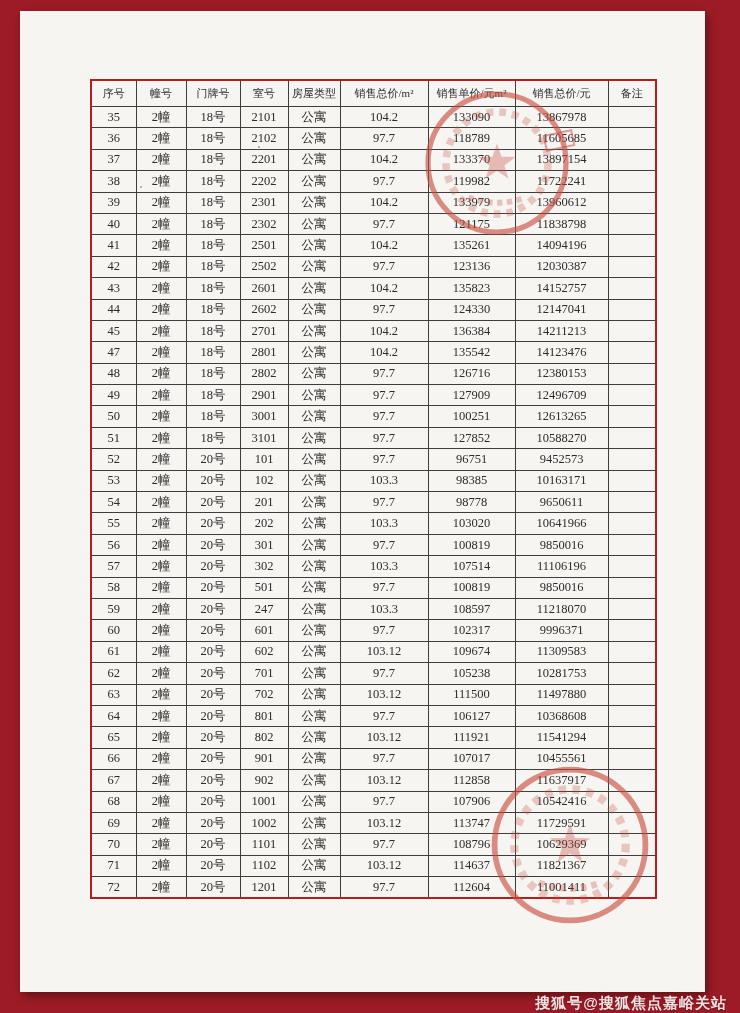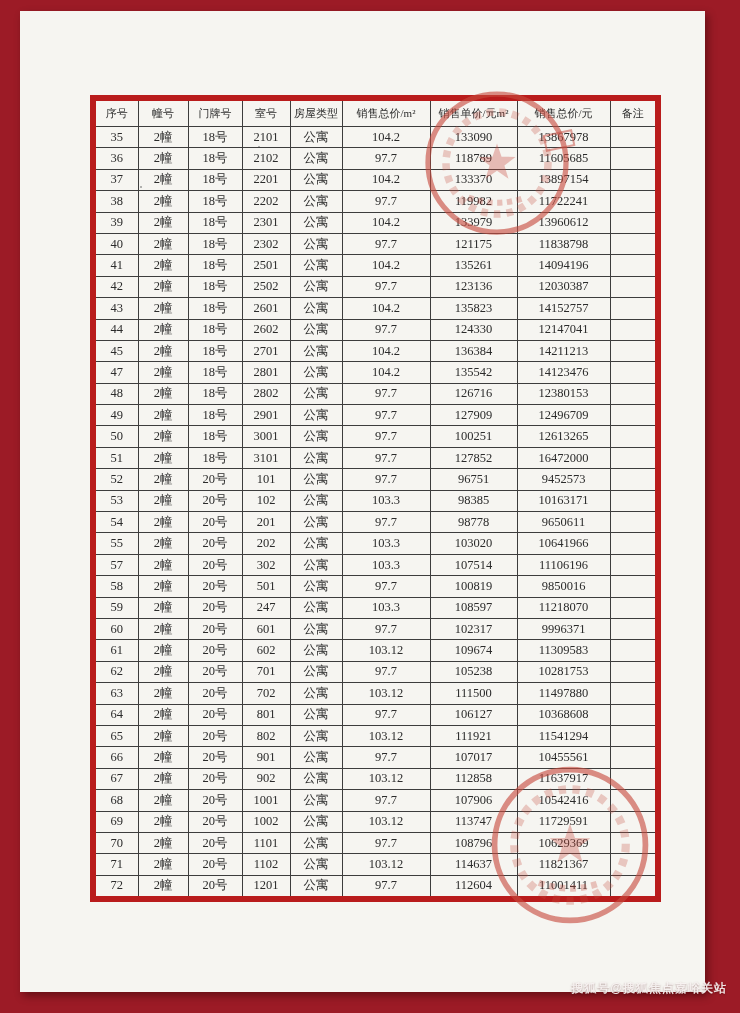--- a/index.html
+++ b/index.html
@@ -17,25 +17,25 @@
     position: absolute;
     left: 20px; top: 11px;
     width: 685px; height: 981px;
     background: #f6f5f1;
     box-shadow: 3px 4px 8px rgba(40,0,0,0.45);
   }
   .speck { position:absolute; width:2px; height:2px; background:#9a9a98; border-radius:50%; }
 
   table.price-table {
     position: absolute;
-    left: 70px; top: 84px;
+    left: 70px; top: 68px;
     width: 565px;
     border-collapse: collapse;
     table-layout: fixed;
-    border: 6px solid #b91c1c;
+    border: 2px solid #b91c1c;
   }
   .price-table th, .price-table td {
     border: 1px solid #3d3d3d;
     text-align: center;
     vertical-align: middle;
     padding: 0;
     color: #2b2b2b;
     white-space: nowrap;
     overflow: hidden;
   }
@@ -57,24 +57,24 @@
   }
   .stamp-mark {
     position: absolute;
     border: 2px solid rgba(198,74,62,0.5);
     transform: rotate(-12deg);
     pointer-events: none;
   }
 
   .watermark {
     position: absolute;
-    right: 13px; bottom: 16px;
+    right: 13px; bottom: 0;
     font-family: "Liberation Sans", "DejaVu Sans", sans-serif;
     font-weight: bold;
-    font-size: 12px;
+    font-size: 15px;
     letter-spacing: 1px;
     color: rgba(248,244,243,0.92);
     text-shadow: 0 1px 2px rgba(60,0,0,0.4);
   }
 </style>
 </head>
 <body>
 
 <div class="frame">
   <div class="page">
@@ -273,21 +273,21 @@
             <td></td>
           </tr>
           <tr>
             <td>51</td>
             <td>2幢</td>
             <td>18号</td>
             <td>3101</td>
             <td>公寓</td>
             <td>97.7</td>
             <td>127852</td>
-            <td>16472000</td>
+            <td>10588270</td>
             <td></td>
           </tr>
           <tr>
             <td>52</td>
             <td>2幢</td>
             <td>20号</td>
             <td>101</td>
             <td>公寓</td>
             <td>97.7</td>
             <td>96751</td>
@@ -318,20 +318,31 @@
           </tr>
           <tr>
             <td>55</td>
             <td>2幢</td>
             <td>20号</td>
             <td>202</td>
             <td>公寓</td>
             <td>103.3</td>
             <td>103020</td>
             <td>10641966</td>
+            <td></td>
+          </tr>
+          <tr>
+            <td>56</td>
+            <td>2幢</td>
+            <td>20号</td>
+            <td>301</td>
+            <td>公寓</td>
+            <td>97.7</td>
+            <td>100819</td>
+            <td>9850016</td>
             <td></td>
           </tr>
           <tr>
             <td>57</td>
             <td>2幢</td>
             <td>20号</td>
             <td>302</td>
             <td>公寓</td>
             <td>103.3</td>
             <td>107514</td>

